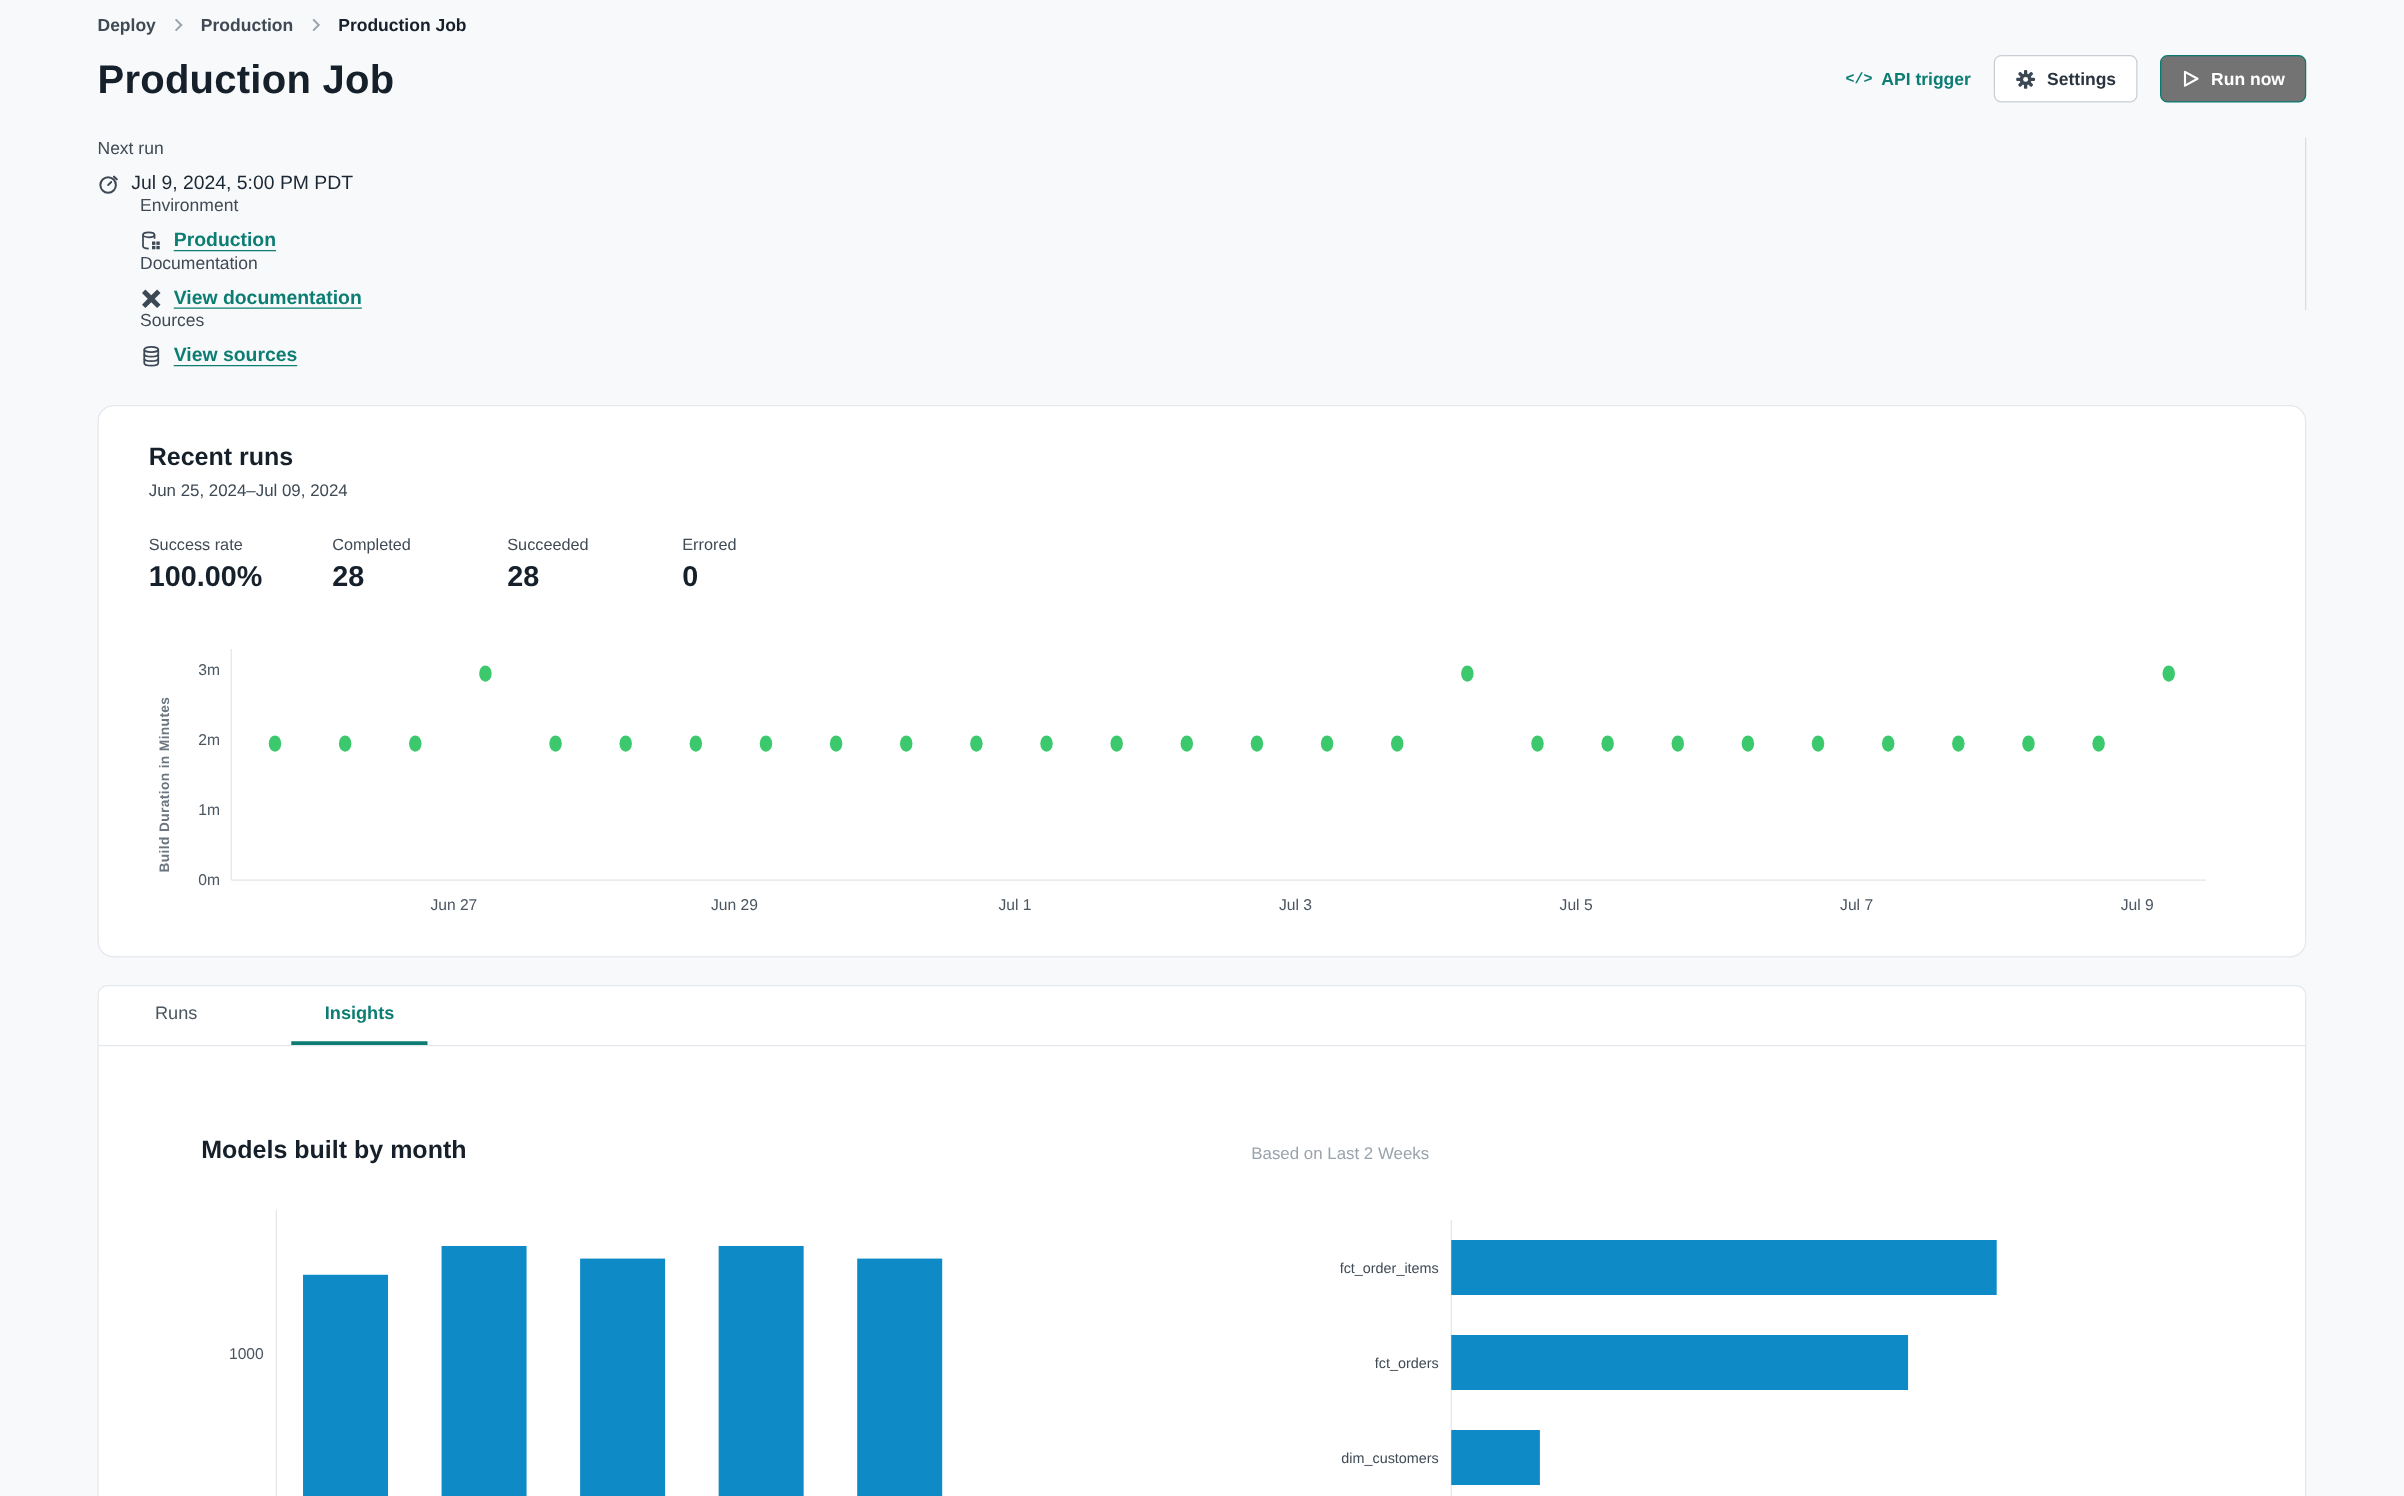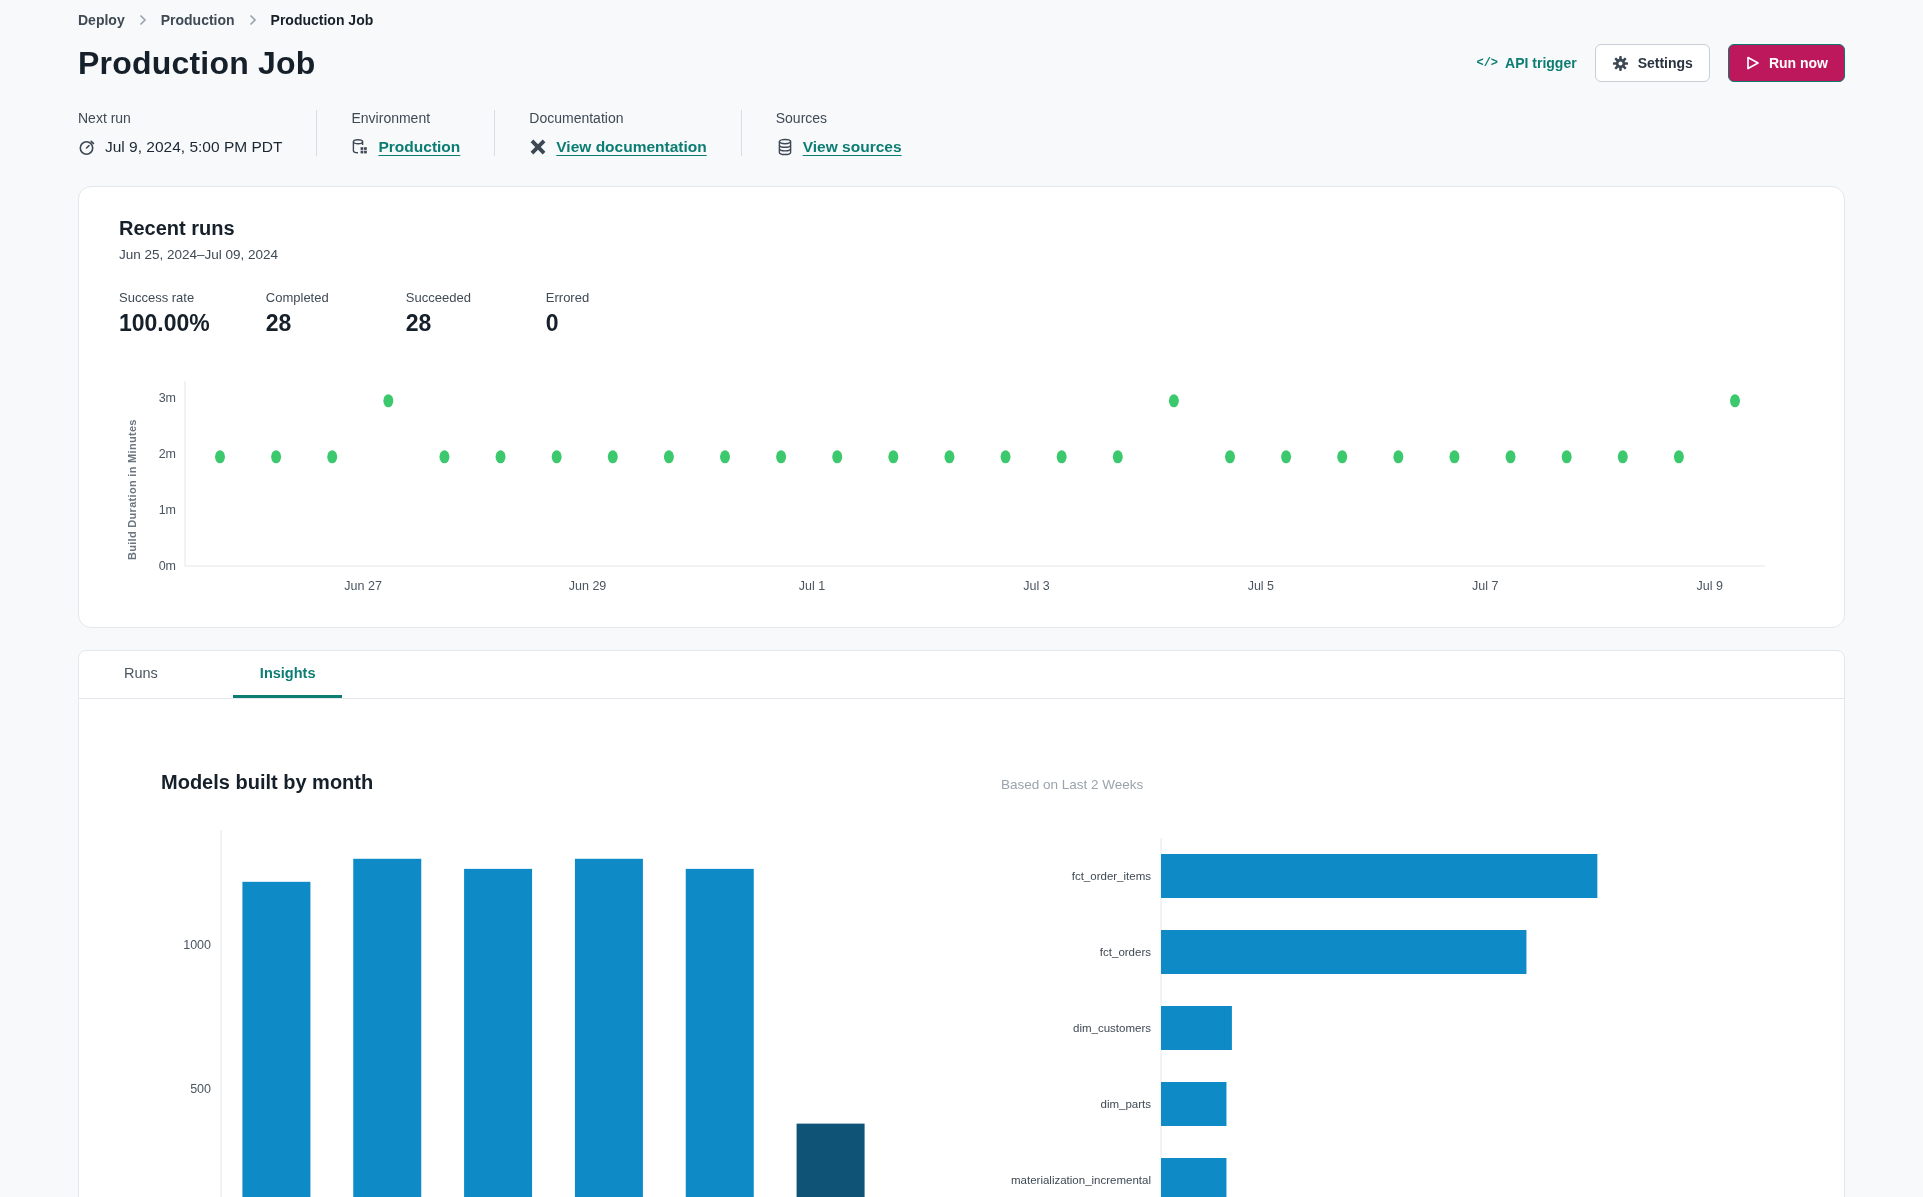--- a/index.html
+++ b/index.html
@@ -18,25 +18,25 @@
   .chev { width:8px; height:12px; }
 
   
   .header-row { display:flex; align-items:center; justify-content:space-between; margin-top:16px; }
   h1.page-title { font-size:32px; font-weight:700; color:#16202a; letter-spacing:.2px; }
   .header-actions { display:flex; align-items:center; gap:18px; }
   .api-trigger { display:flex; align-items:center; gap:7px; color:#0c7d73; font-size:14px; font-weight:600; cursor:pointer; text-decoration:none; }
   .code-glyph { font-size:12px; font-weight:700; font-family:"Liberation Mono","DejaVu Sans Mono",monospace; }
   .btn { display:flex; align-items:center; gap:9px; height:38px; padding:0 16px; border-radius:6px; font-size:14px; font-weight:600; cursor:pointer; font-family:inherit; }
   .btn-secondary { background:#fff; border:1px solid #c9ced5; color:#2a3440;align-items:center; }
-  .btn-primary { background:#be185d; border:1px solid #0a7a6f; color:#fff; }
+  .btn-primary { background:#737373; border:1px solid #0a7a6f; color:#fff; }
   .btn svg { display:block; }
 
   
-  .info-row { display:flex; margin-top:28px; }
+  .info-row { display:flex; margin-top:28px;flex-direction:column; }
   .info-col { padding:0 34px; border-right:1px solid #d9dde3; }
   .info-col:first-child { padding-left:0; }
   .info-col:last-child { border-right:none; }
   .info-label { font-size:14px; color:#3f4a55; }
   .info-value { display:flex; align-items:center; gap:9px; margin-top:12px; font-size:15.5px; color:#1b2733; font-weight:500; }
   .info-value .ic { display:block; flex:none; }
   a.teal-link { color:#0c7d73; text-decoration:underline; text-underline-offset:3px; font-weight:600; cursor:pointer; }
 
   
   .card { background:#fff; border:1px solid #e4e7eb; border-radius:8px; margin-top:30px; }

